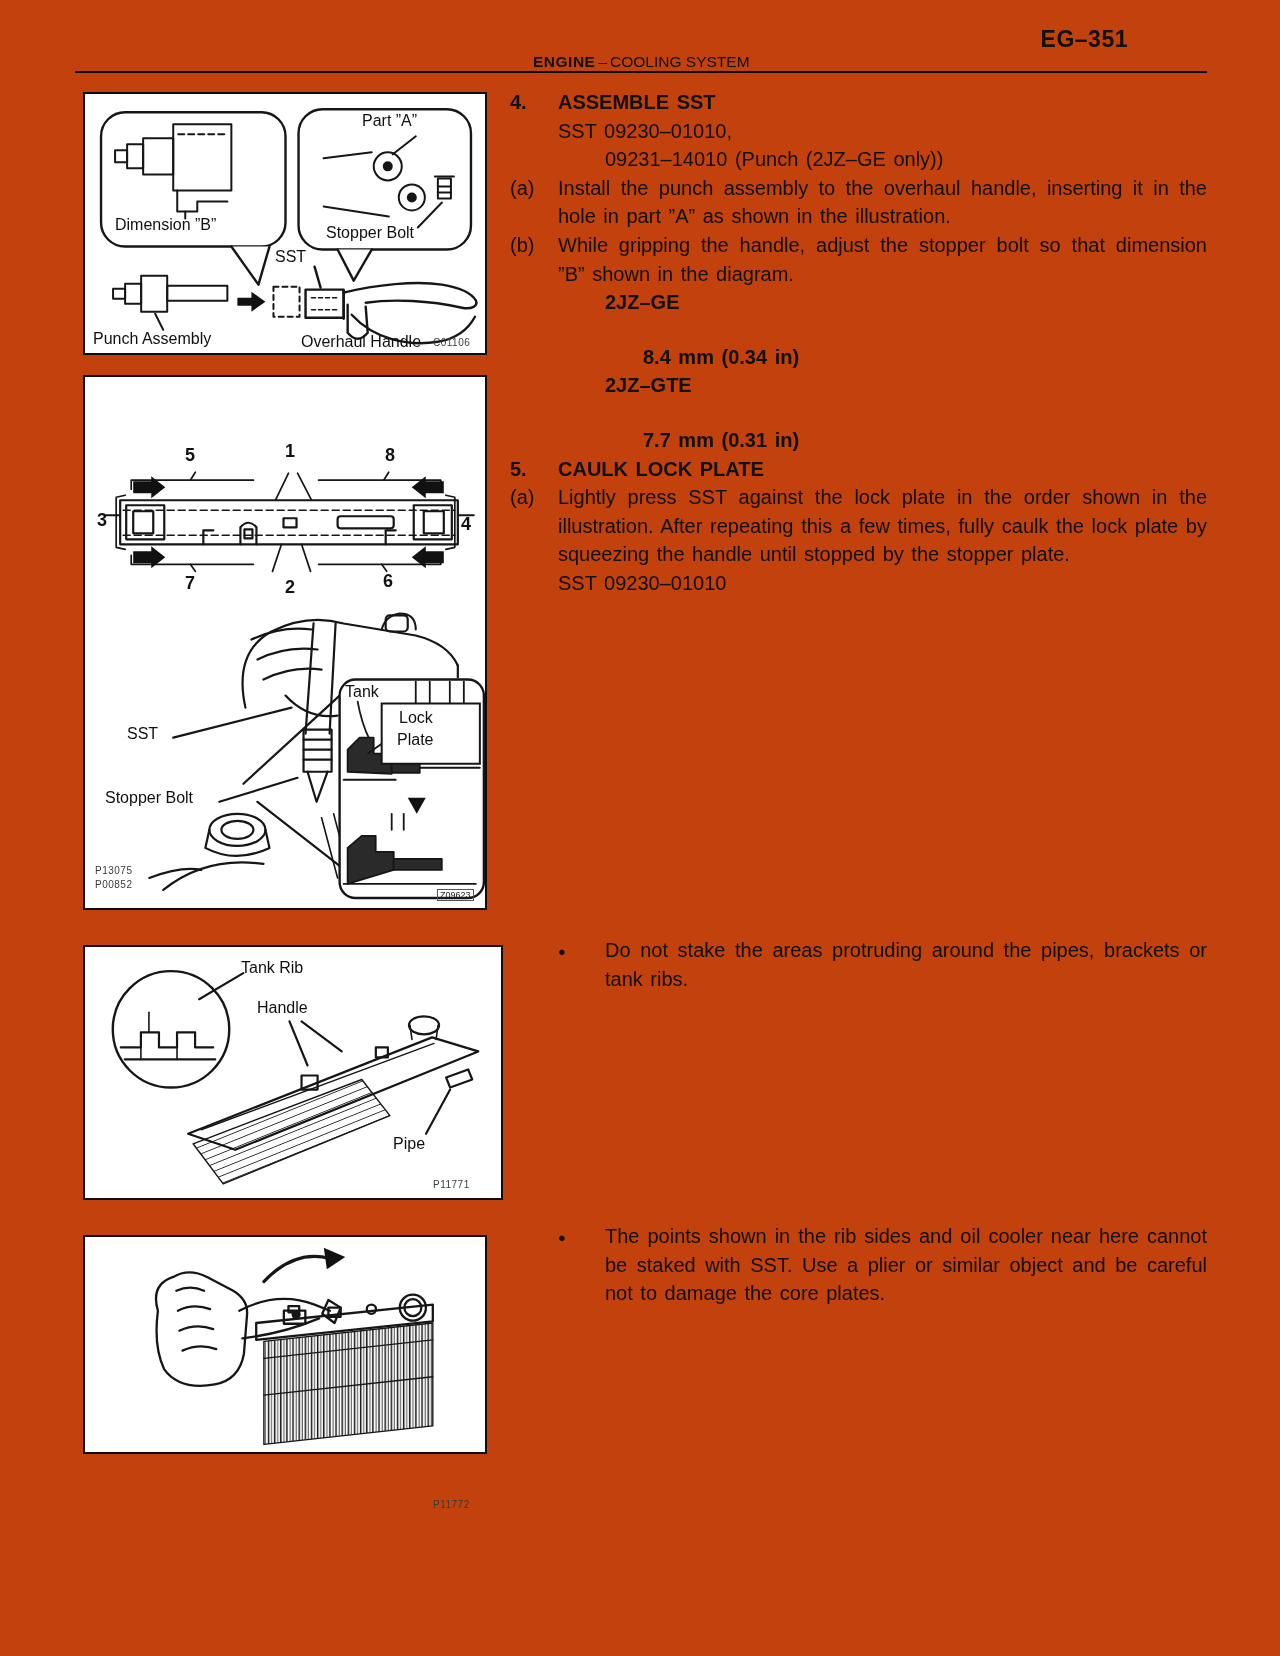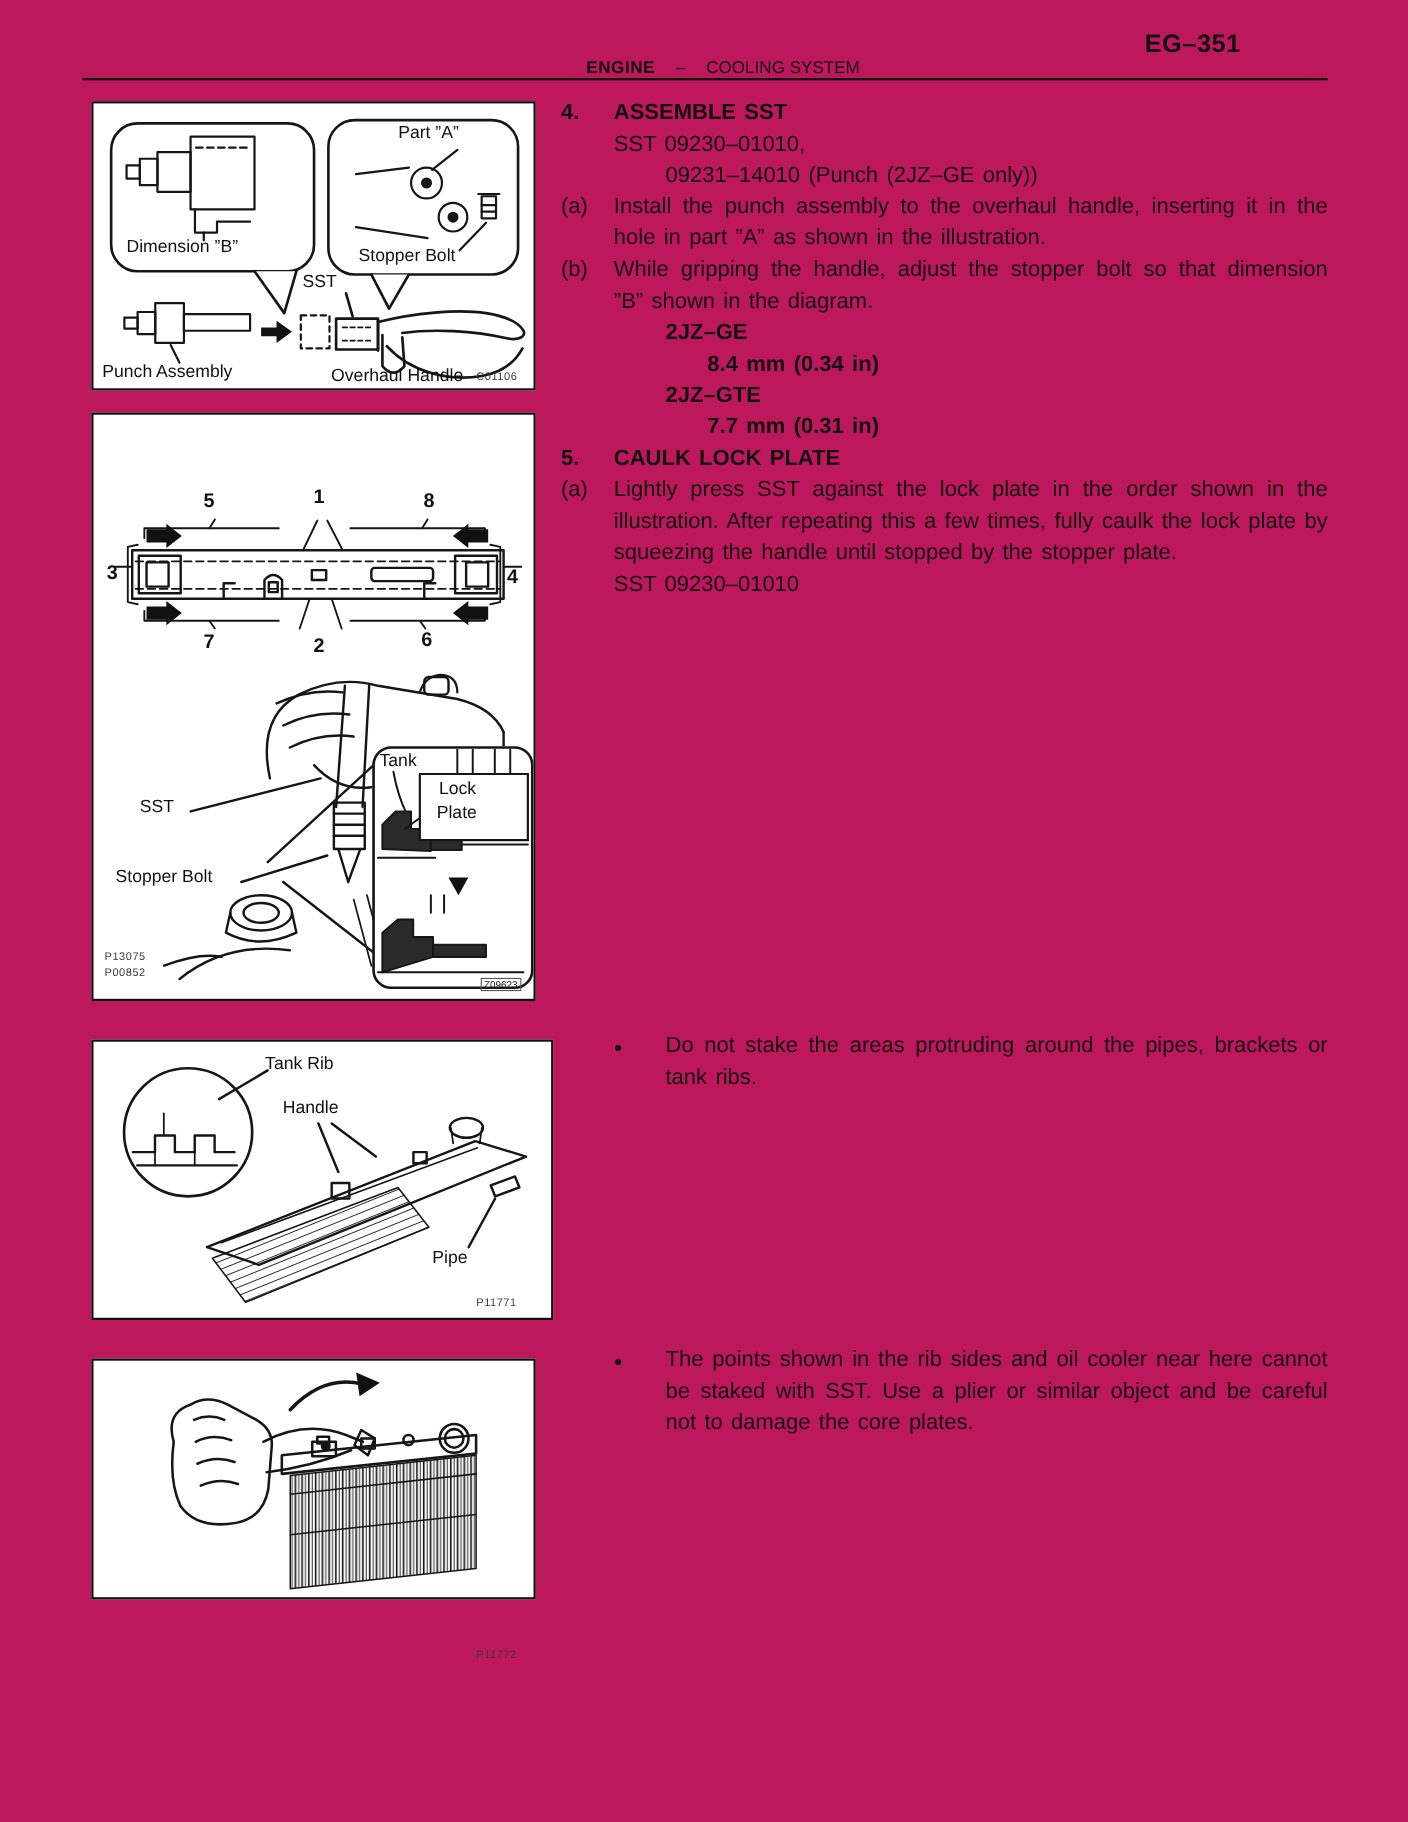--- a/index.html
+++ b/index.html
@@ -1,37 +1,37 @@
 <!DOCTYPE html>
 <html><head>
 <meta charset="utf-8">
 <style>
   html,body{margin:0;padding:0;background:#fff;}
-  .page{position:relative;width:1280px;height:1656px;background:#be185d;
+  .page{position:relative;width:1280px;height:1656px;background:#c2410c;
         font-family:"Liberation Sans","DejaVu Sans",sans-serif;color:#111;overflow:hidden;}
   
   .page-code{position:absolute;top:26px;right:152px;font-size:23px;font-weight:bold;letter-spacing:.5px;}
-  .section-line{position:absolute;top:53px;left:533px;font-size:15.5px;display:flex;gap:19px;align-items:center;}
+  .section-line{position:absolute;top:53px;left:533px;font-size:15.5px;display:flex;gap:3px;align-items:center;}
   .section-line .sec{font-weight:bold;letter-spacing:.5px;}
   .hrule{position:absolute;top:71px;left:75px;width:1132px;height:0;border-top:2.5px solid #0c0c0c;}
   
   .fig{position:absolute;border:2.5px solid #0d0d0d;background:#fff;box-sizing:border-box;margin:0;}
   .fig svg{position:absolute;left:0;top:0;width:100%;height:100%;}
   .fl{position:absolute;font-size:16px;white-space:nowrap;color:#101010;}
   .code{position:absolute;font-size:10px;color:#3a3a3a;letter-spacing:.5px;white-space:nowrap;}
   .codebox{position:absolute;font-size:9px;color:#222;border:1px solid #555;padding:0 2px;white-space:nowrap;}
   .num{position:absolute;font-size:18px;font-weight:bold;}
   
   .rc{position:absolute;left:510px;width:697px;font-size:20px;line-height:28.6px;}
   .row{display:flex;}
   .mk{flex:none;width:48px;}
   .txt{flex:1;text-align:justify;text-align-last:left;word-spacing:2px;}
   .b{font-weight:bold;}
   .ind1{padding-left:47px;}
-  .ind2{padding-left:85px;}
+  .ind2{padding-left:85px;margin-top:26px;}
   .bullet-mk{flex:none;width:47px;font-size:13px;padding-top:2px;}
   line,path,rect,circle,ellipse,polyline{vector-effect:non-scaling-stroke;}
 </style>
 </head>
 <body>
 
 <div class="page">
 
   <span class="page-code">EG–351</span>
   <div class="section-line">

